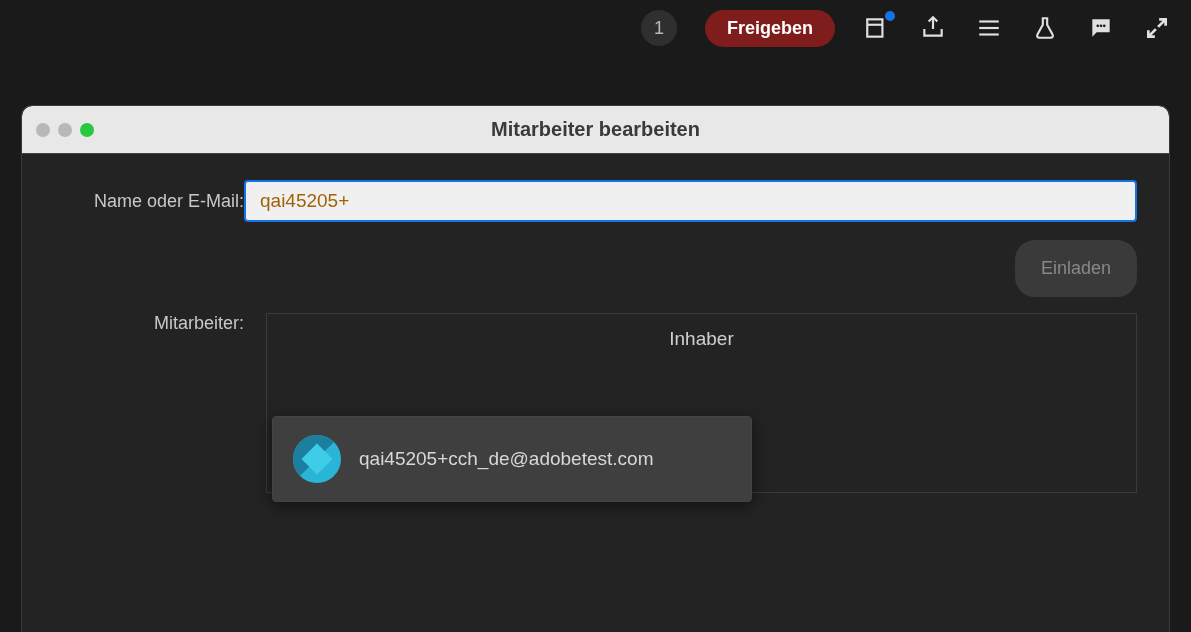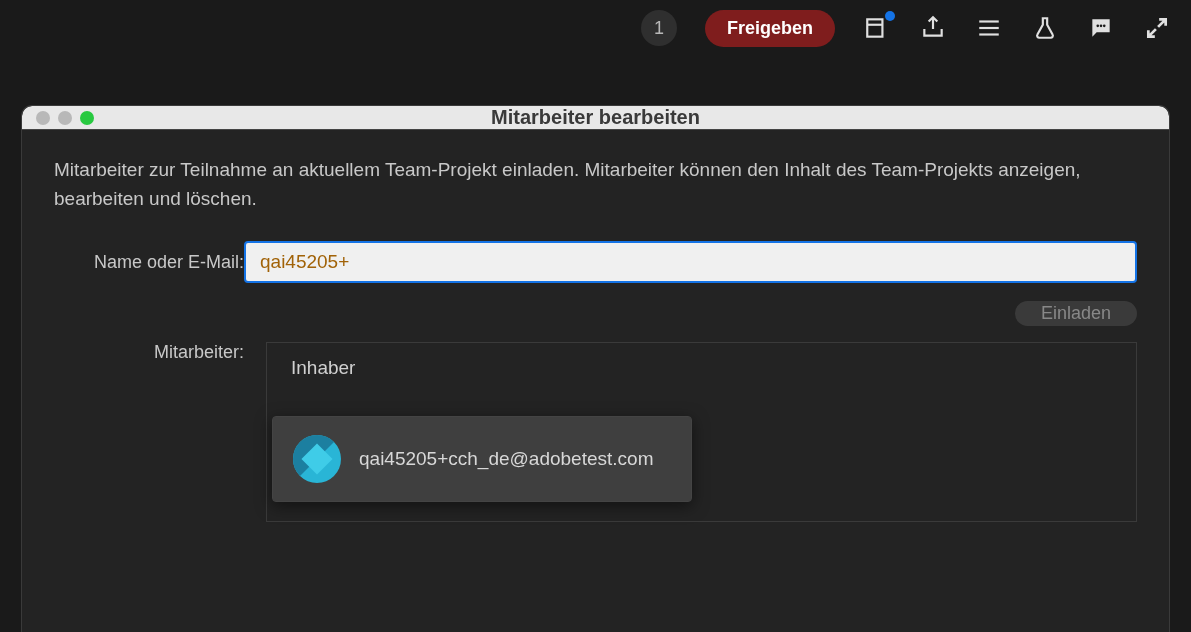--- a/index.html
+++ b/index.html
@@ -71,21 +71,21 @@
       left: 22px;
       right: 22px;
       bottom: 0;
       background: #232323;
       border-top-left-radius: 10px;
       border-top-right-radius: 10px;
       box-shadow: 0 0 0 1px #3a3a3a;
       overflow: hidden;
     }
     .titlebar {
-      height: 24px;
+      height: 48px;
       background: #353535;
       border-top-left-radius: 10px;
       border-top-right-radius: 10px;
       border-bottom: 1px solid #444;
       display: flex;
       align-items: center;
       position: relative;
     }
     .traffic-lights {
       display: flex;
@@ -148,51 +148,51 @@
     .invite-row {
       display: flex;
       justify-content: flex-end;
       margin-bottom: 16px;
     }
     .invite-btn {
       background: #3a3a3a;
       color: #888;
       border: none;
       border-radius: 20px;
-      padding: 2px 26px;
+      padding: 18px 26px;
       font-size: 18px;
       cursor: not-allowed;
     }
 
     .collab-row {
       display: flex;
       align-items: flex-start;
       gap: 22px;
     }
     .collab-list {
       flex: 1;
       border: 1px solid #3a3a3a;
       min-height: 180px;
       background: #232323;
     }
     .collab-item {
       display: flex;
       align-items: center;
-      justify-content: flex-start;
+      justify-content: center;
       padding: 14px 24px;
       font-size: 19px;
       color: #d0d0d0;
     }
 
     
     .autocomplete {
       position: absolute;
       top: 310px;
       left: 250px;
-      width: 420px;
+      width: 480px;
       background: #2d2d2d;
       border: 1px solid #444;
       border-radius: 4px;
       box-shadow: 0 4px 16px rgba(0,0,0,0.5);
       z-index: 100;
     }
     .ac-item {
       display: flex;
       align-items: center;
       gap: 18px;
@@ -280,21 +280,20 @@
   <div class="titlebar">
     <div class="traffic-lights">
       <div class="tl tl-red"></div>
       <div class="tl tl-yellow"></div>
       <div class="tl tl-green"></div>
     </div>
     <div class="titlebar-title">Mitarbeiter bearbeiten</div>
   </div>
 
   <div class="modal-body">
-    <p class="desc">Mitarbeiter zur Teilnahme an aktuellem Team-Projekt einladen. Mitarbeiter können den Inhalt des Team-Projekts anzeigen, bearbeiten und löschen.</p>
 
     <div class="form-row">
       <label class="field-label">Name oder E-Mail:</label>
       <input class="email-input" type="text" value="qai45205+" style="">
     </div>
 
     <div class="invite-row">
       <button class="invite-btn">Einladen</button>
     </div>
 

